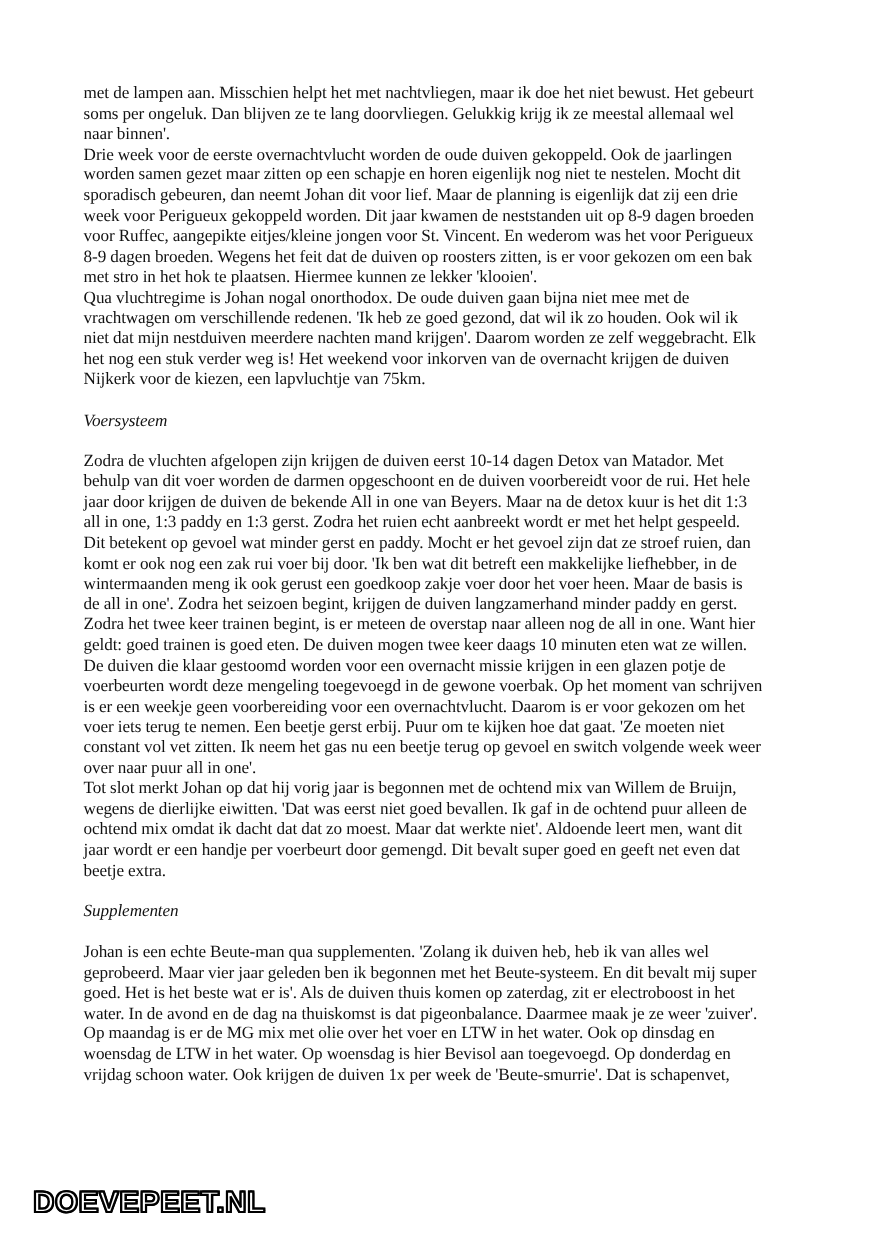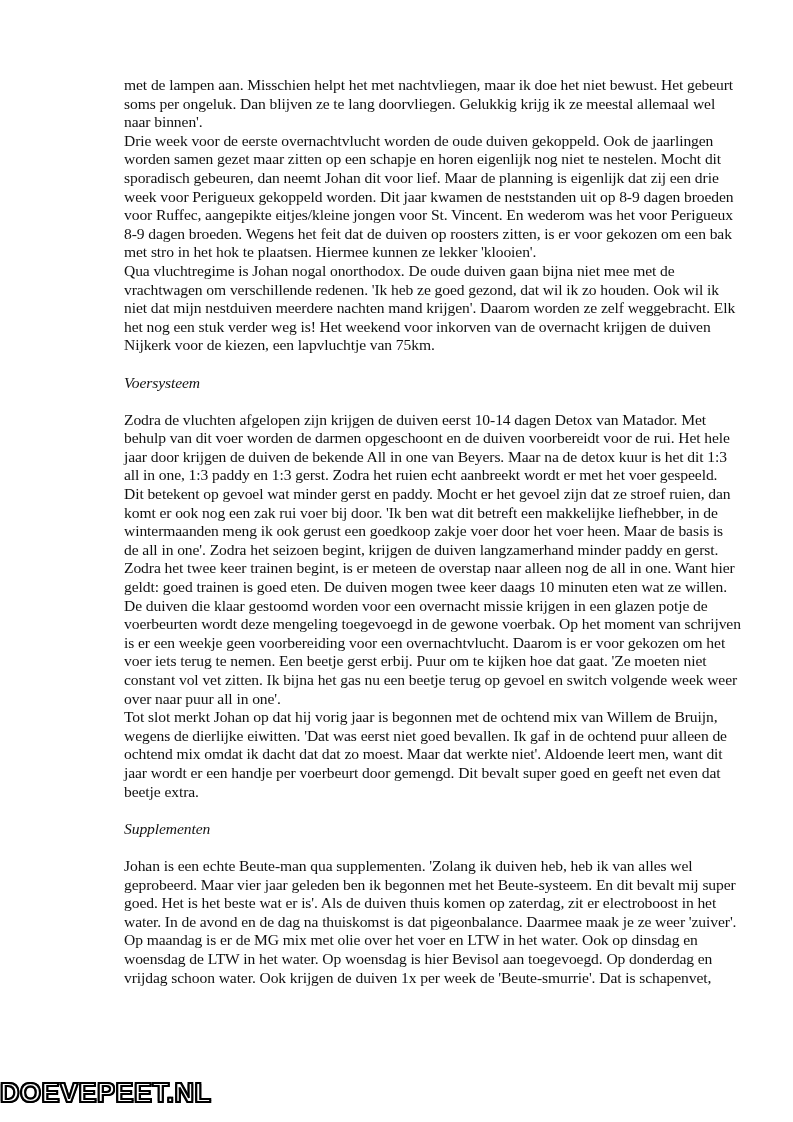--- a/index.html
+++ b/index.html
@@ -2,27 +2,26 @@
 <html><head>
 <meta charset="utf-8">
 <style>
   html, body { margin: 0; padding: 0; background: #ffffff; }
   body { width: 793px; height: 1122px; position: relative; overflow: hidden; }
   .page {
     position: absolute; left: 76px; top: 76px; width: 660px;
     font-family: "Liberation Serif", serif;
     font-size: 15.6px; line-height: 18.6px; color: #111111;
     letter-spacing: -0.1px;
-    margin-left: 48px;
   }
   .line { display: block; white-space: nowrap; }
   .heading { font-style: italic; display: block; }
   .gap { display: block; height: 18.6px; }
   .logo {
-    position: absolute; left: 0; top: 1078px;
+    position: absolute; left: 30px; top: 1078px;
     font-family: "Liberation Sans", sans-serif; font-weight: bold;
     font-size: 27px; letter-spacing: 0.5px; color: #ffffff;
     -webkit-text-stroke: 2px #000000;
     text-shadow: 1px 1px 0 #000, -1px -1px 0 #000, 1px -1px 0 #000, -1px 1px 0 #000;
   }
 </style>
 </head>
 <body>
 
 <div class="page" id="page">
@@ -47,32 +46,32 @@
       <span class="line">het nog een stuk verder weg is! Het weekend voor inkorven van de overnacht krijgen de duiven</span>
       <span class="line">Nijkerk voor de kiezen, een lapvluchtje van 75km.</span>
     </div>
     <span class="gap"></span>
     <span class="heading">Voersysteem</span>
     <span class="gap"></span>
     <div class="para">
       <span class="line">Zodra de vluchten afgelopen zijn krijgen de duiven eerst 10-14 dagen Detox van Matador. Met</span>
       <span class="line">behulp van dit voer worden de darmen opgeschoont en de duiven voorbereidt voor de rui. Het hele</span>
       <span class="line">jaar door krijgen de duiven de bekende All in one van Beyers. Maar na de detox kuur is het dit 1:3</span>
-      <span class="line">all in one, 1:3 paddy en 1:3 gerst. Zodra het ruien echt aanbreekt wordt er met het voer gespeeld.</span>
+      <span class="line">all in one, 1:3 paddy en 1:3 gerst. Zodra het ruien echt aanbreekt wordt er met het helpt gespeeld.</span>
       <span class="line">Dit betekent op gevoel wat minder gerst en paddy. Mocht er het gevoel zijn dat ze stroef ruien, dan</span>
       <span class="line">komt er ook nog een zak rui voer bij door. 'Ik ben wat dit betreft een makkelijke liefhebber, in de</span>
       <span class="line">wintermaanden meng ik ook gerust een goedkoop zakje voer door het voer heen. Maar de basis is</span>
       <span class="line">de all in one'. Zodra het seizoen begint, krijgen de duiven langzamerhand minder paddy en gerst.</span>
       <span class="line">Zodra het twee keer trainen begint, is er meteen de overstap naar alleen nog de all in one. Want hier</span>
       <span class="line">geldt: goed trainen is goed eten. De duiven mogen twee keer daags 10 minuten eten wat ze willen.</span>
       <span class="line">De duiven die klaar gestoomd worden voor een overnacht missie krijgen in een glazen potje de</span>
       <span class="line">voerbeurten wordt deze mengeling toegevoegd in de gewone voerbak. Op het moment van schrijven</span>
       <span class="line">is er een weekje geen voorbereiding voor een overnachtvlucht. Daarom is er voor gekozen om het</span>
       <span class="line">voer iets terug te nemen. Een beetje gerst erbij. Puur om te kijken hoe dat gaat. 'Ze moeten niet</span>
-      <span class="line">constant vol vet zitten. Ik bijna het gas nu een beetje terug op gevoel en switch volgende week weer</span>
+      <span class="line">constant vol vet zitten. Ik neem het gas nu een beetje terug op gevoel en switch volgende week weer</span>
       <span class="line">over naar puur all in one'.</span>
     </div>
     <div class="para">
       <span class="line">Tot slot merkt Johan op dat hij vorig jaar is begonnen met de ochtend mix van Willem de Bruijn,</span>
       <span class="line">wegens de dierlijke eiwitten. 'Dat was eerst niet goed bevallen. Ik gaf in de ochtend puur alleen de</span>
       <span class="line">ochtend mix omdat ik dacht dat dat zo moest. Maar dat werkte niet'. Aldoende leert men, want dit</span>
       <span class="line">jaar wordt er een handje per voerbeurt door gemengd. Dit bevalt super goed en geeft net even dat</span>
       <span class="line">beetje extra.</span>
     </div>
     <span class="gap"></span>

